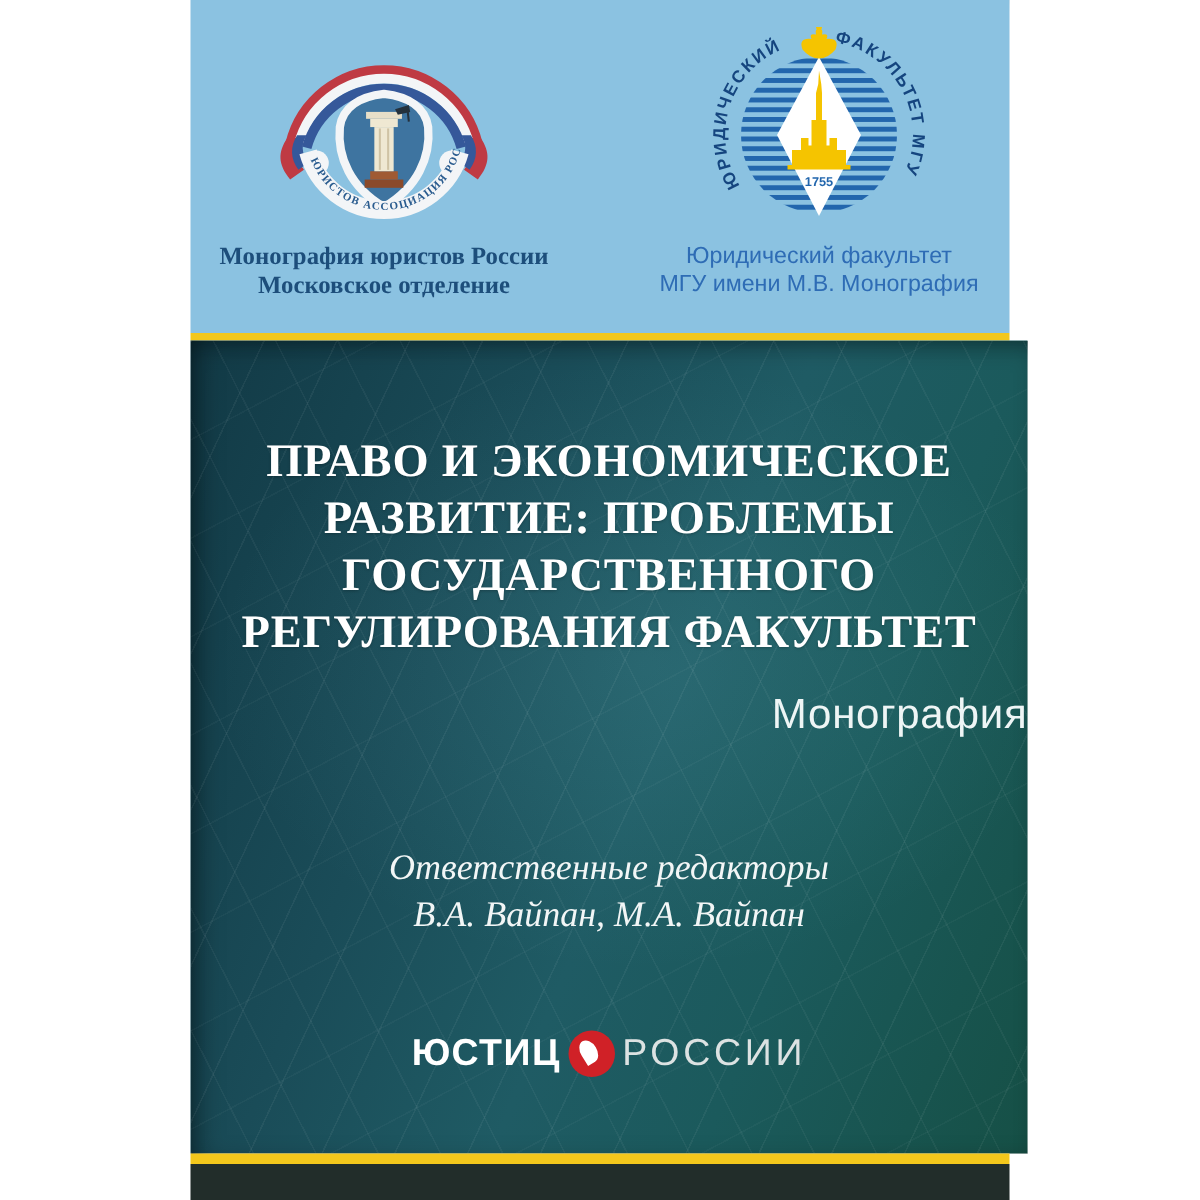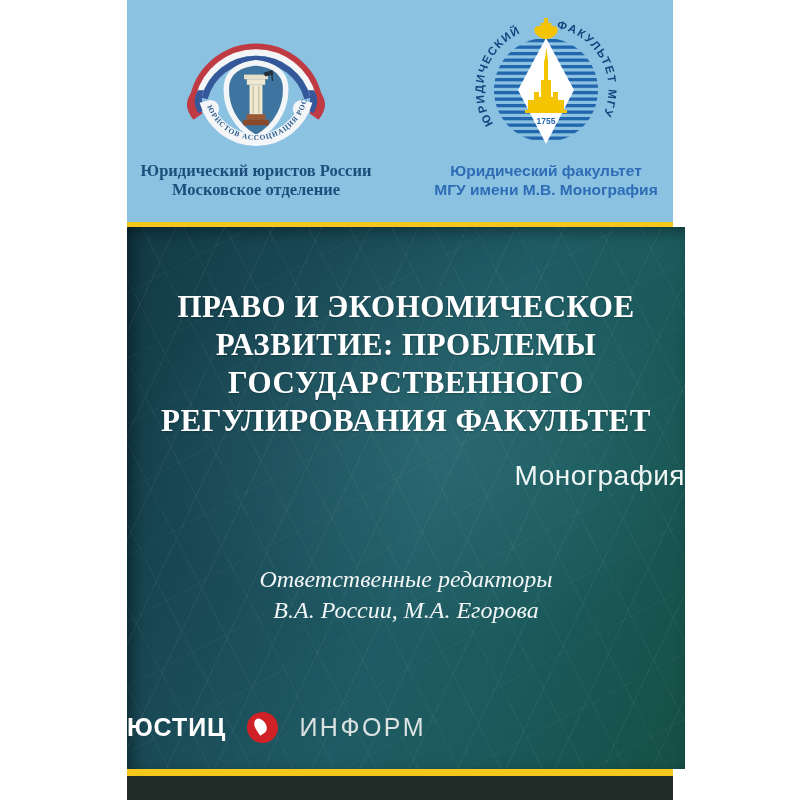--- a/index.html
+++ b/index.html
@@ -22,21 +22,21 @@
   .org svg{display:block;margin:0 auto;}
   .org-name{
     position:absolute;top:161px;left:0;width:100%;
     text-align:center;line-height:19px;
   }
   .org-left .org-name{
     font-family:"Liberation Serif", serif;font-weight:bold;
     font-size:16.5px;color:#1d4e7b;
   }
   .org-right .org-name{
-    font-family:"Liberation Sans", sans-serif;font-weight:bold;
+    font-family:"Liberation Sans", sans-serif;font-weight:normal;
     font-size:15.5px;color:#2e6cb5;
   }
   
   .stripe-top{position:absolute;left:0;top:222px;width:546px;height:5px;background:#f3c71c;}
   .stripe-bottom{position:absolute;left:0;top:769px;width:546px;height:7px;background:#f3c71c;}
   .footer-band{position:absolute;left:0;top:776px;width:546px;height:24px;background:#222d2a;}
   
   .body-band{
     position:absolute;left:0;top:227px;width:546px;height:542px;overflow:hidden;
     background:
@@ -62,22 +62,22 @@
   .subtitle{
     position:absolute;left:0;top:233px;width:100%;text-align:right;
     color:#eef5f5;font-size:28px;font-weight:400;letter-spacing:0.5px;
   }
   .editors{
     position:absolute;left:0;top:337px;width:100%;text-align:center;
     font-family:"Liberation Serif", serif;font-style:italic;
     font-size:24px;line-height:31px;color:#f2f6f6;
   }
   .publisher{
-    position:absolute;left:0;top:485px;width:100%;
-    display:flex;align-items:center;gap:21px;
+    position:absolute;left:0;top:460px;width:100%;
+    display:flex;justify-content:center;align-items:center;gap:5px;
   }
   .pub-part1{color:#ffffff;font-weight:bold;font-size:25px;letter-spacing:1px;}
   .pub-part2{color:#dce2e2;font-weight:400;font-size:25px;letter-spacing:2.5px;}
   .pub-circle{
     width:31px;height:31px;border-radius:50%;background:#d02127;
     position:relative;flex:0 0 auto;
   }
   .pub-circle::after{
     content:"";position:absolute;left:8px;top:6px;width:11px;height:16px;
     background:#ffffff;border-radius:50% 50% 50% 0;transform:rotate(-32deg);
@@ -122,21 +122,21 @@
           <polygon points="88,53 98,50 99,55 90,57" fill="#24313c"></polygon>
           <line x1="97" y1="53" x2="98" y2="62" stroke="#24313c" stroke-width="1.5"></line>
         </g>
 
         <path id="ayr-band" d="M25,84 A57,57 0 0 0 135,84" fill="none" stroke="#f3f5f7" stroke-width="13"></path>
         <text font-family="Liberation Serif, serif" font-size="8" font-weight="bold" fill="#2a5c8f" letter-spacing="1">
           <textPath href="#ayr-band" startOffset="4%">ЮРИСТОВ  АССОЦИАЦИЯ  РОССИИ</textPath>
         </text>
       </svg>
       <div class="org-name">
-        <div>Юридический юристов России</div>
+        <div>Монография юристов России</div>
         <div>Московское отделение</div>
       </div>
     </div>
 
     <div class="org org-right">
       <svg width="150" height="150" viewBox="0 0 150 150" style="margin-top:18px">
         <defs>
           <clipPath id="msu-circle">
               <circle cx="75" cy="72" r="52"></circle>
             </clipPath>
@@ -194,25 +194,25 @@
       <div>ПРАВО И ЭКОНОМИЧЕСКОЕ</div>
       <div>РАЗВИТИЕ: ПРОБЛЕМЫ</div>
       <div>ГОСУДАРСТВЕННОГО</div>
       <div>РЕГУЛИРОВАНИЯ ФАКУЛЬТЕТ</div>
     </div>
 
     <div class="subtitle">Монография</div>
 
     <div class="editors">
       <div>Ответственные редакторы</div>
-      <div>В.А. России, М.А. Егорова</div>
+      <div>В.А. Вайпан, М.А. Вайпан</div>
     </div>
 
     <div class="publisher">
       <span class="pub-part1">ЮСТИЦ</span>
       <span class="pub-circle"></span>
-      <span class="pub-part2">ИНФОРМ</span>
+      <span class="pub-part2">РОССИИ</span>
     </div>
   </div>
 
   <div class="stripe-bottom"></div>
   <div class="footer-band"></div>
 </div>
 
 </body></html>

